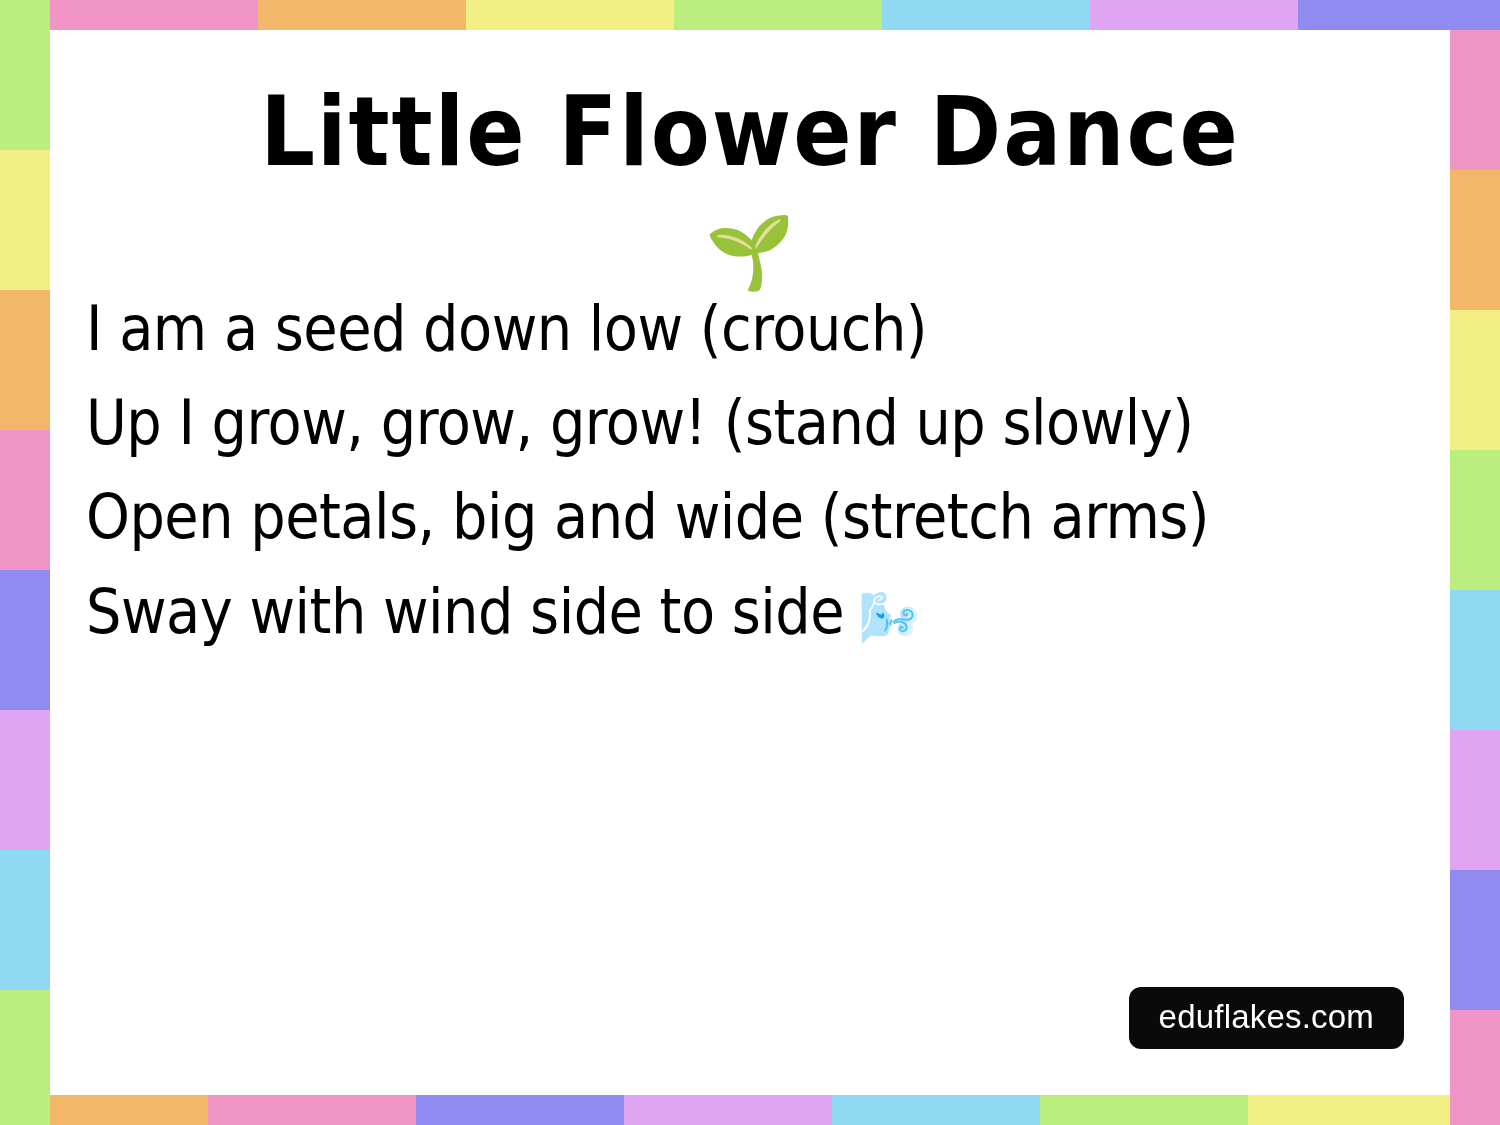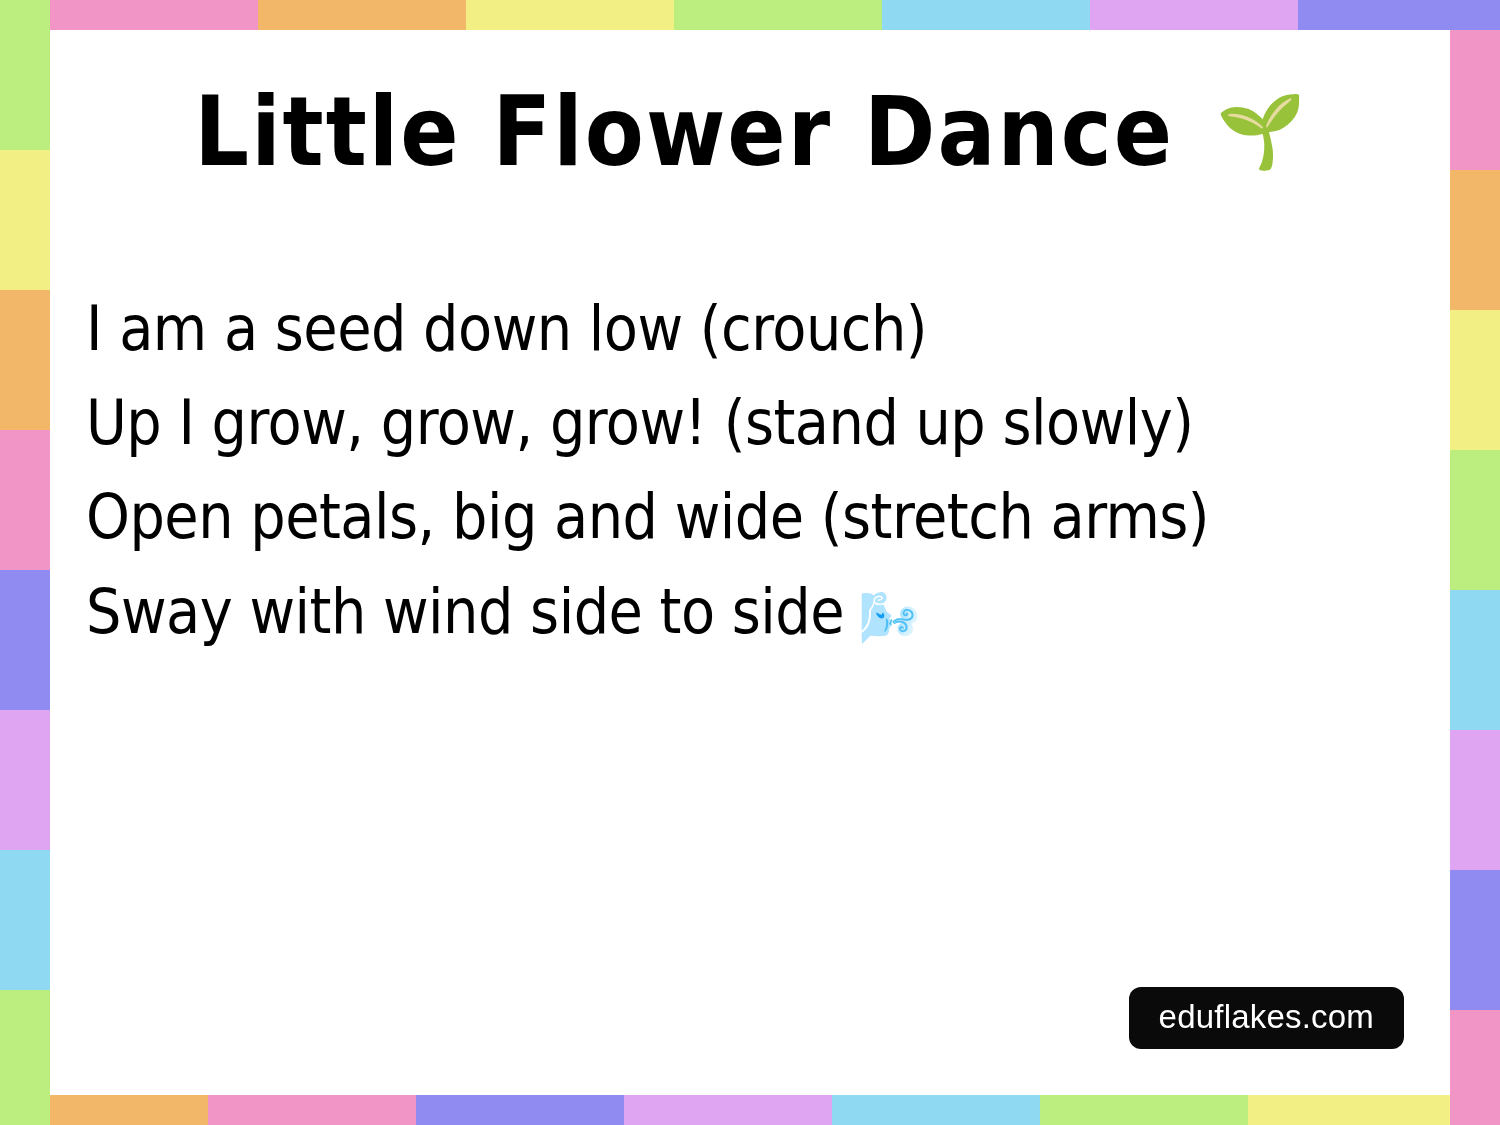--- a/index.html
+++ b/index.html
@@ -41,20 +41,21 @@
   }
 
   
   #title-row {
     position:absolute;
     top:58px; left:0; width:1400px;
     display:flex;
     align-items:center;
     justify-content:center;
     gap:42px;
+    flex-direction:column;
   }
 
   #poster-title {
     font-family:"DejaVu Sans", sans-serif;
     font-weight:bold;
     font-size:86px;
     line-height:1;
     letter-spacing:2px;
     color:#000000;
     white-space:nowrap;

